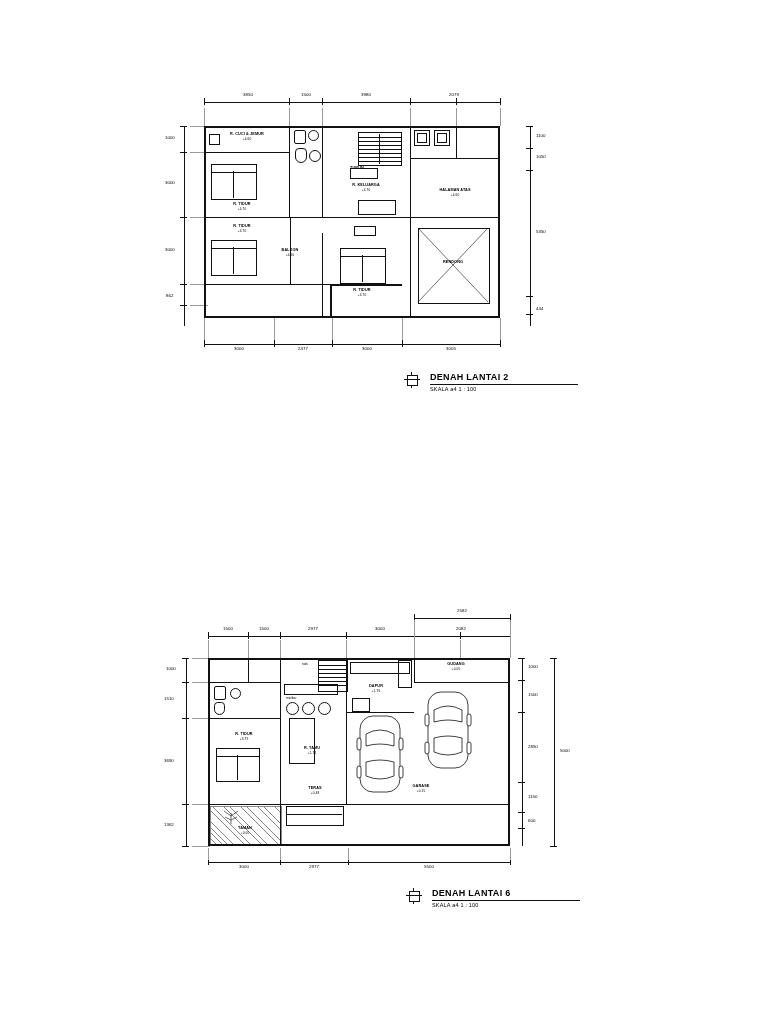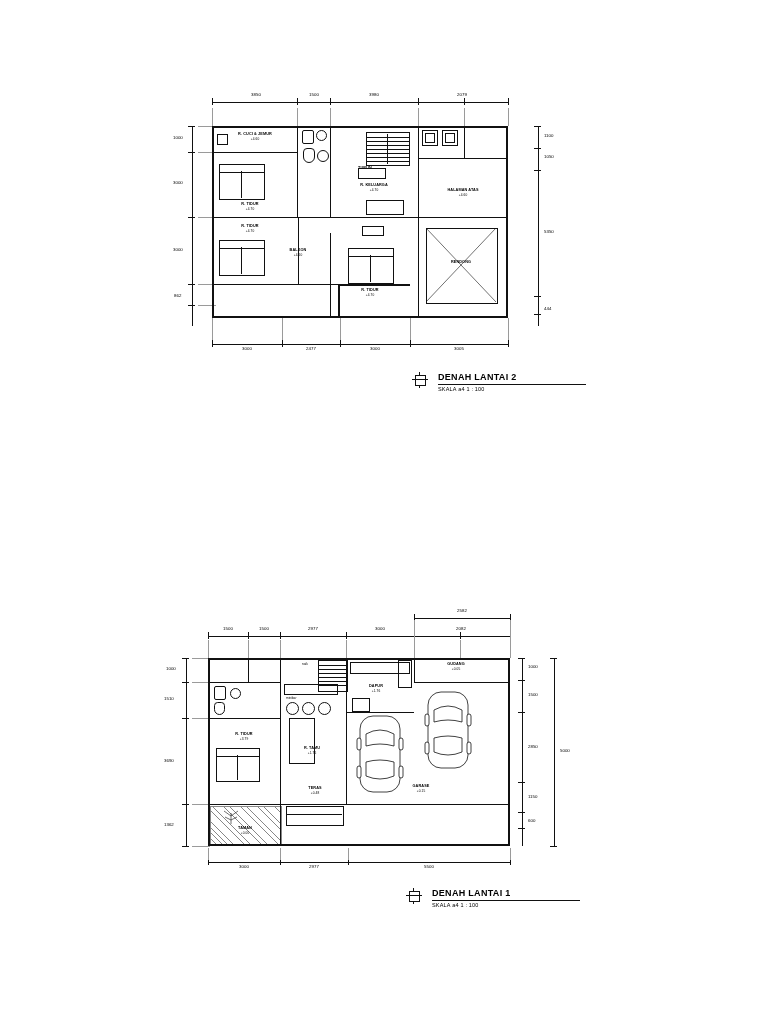--- a/index.html
+++ b/index.html
@@ -40,21 +40,21 @@
   .hatch{position:absolute;border:1px solid #111;background:
      repeating-linear-gradient(45deg,#111 0 0.5px,transparent 0.5px 4px);}
   .arrowv{position:absolute;width:1px;background:#111;}
   .tinytxt{position:absolute;font-size:3.2px;white-space:nowrap;}
 </style>
 </head>
 <body>
 
 <div class="sheet">
 
-  <div class="plan" id="f2" style="left:170px;top:88px;width:420px;height:320px;">
+  <div class="plan" id="f2" style="left:162px;top:88px;width:420px;height:320px;">
 
     <div class="dimline" style="left:42px;top:14px;width:296px;"></div>
     <div class="tick" style="left:42px;top:10px;"></div>
     <div class="tick" style="left:127px;top:10px;"></div>
     <div class="tick" style="left:160px;top:10px;"></div>
     <div class="tick" style="left:248px;top:10px;"></div>
     <div class="tick" style="left:294px;top:10px;"></div>
     <div class="tick" style="left:338px;top:10px;"></div>
     <div class="dim" style="left:62px;top:4px;width:48px;">3850</div>
     <div class="dim" style="left:120px;top:4px;width:48px;">1500</div>
@@ -406,19 +406,19 @@
         <rect x="45" y="26" width="4" height="12" rx="2"></rect>
         <rect x="3" y="54" width="4" height="12" rx="2"></rect>
         <rect x="45" y="54" width="4" height="12" rx="2"></rect>
       </g>
     </svg>
 
     <div class="title" style="left:282px;top:288px;">
       <div class="northmark" style="left:-26px;top:0px;">
         <div class="nm-sq"></div>
       </div>
-      <div class="tname">DENAH LANTAI 1</div>
+      <div class="tname">DENAH LANTAI 6</div>
       <div class="tline"></div>
       <div class="tscale">SKALA a4 1 : 100</div>
     </div>
   </div>
 
 </div>
 
 </body></html>

